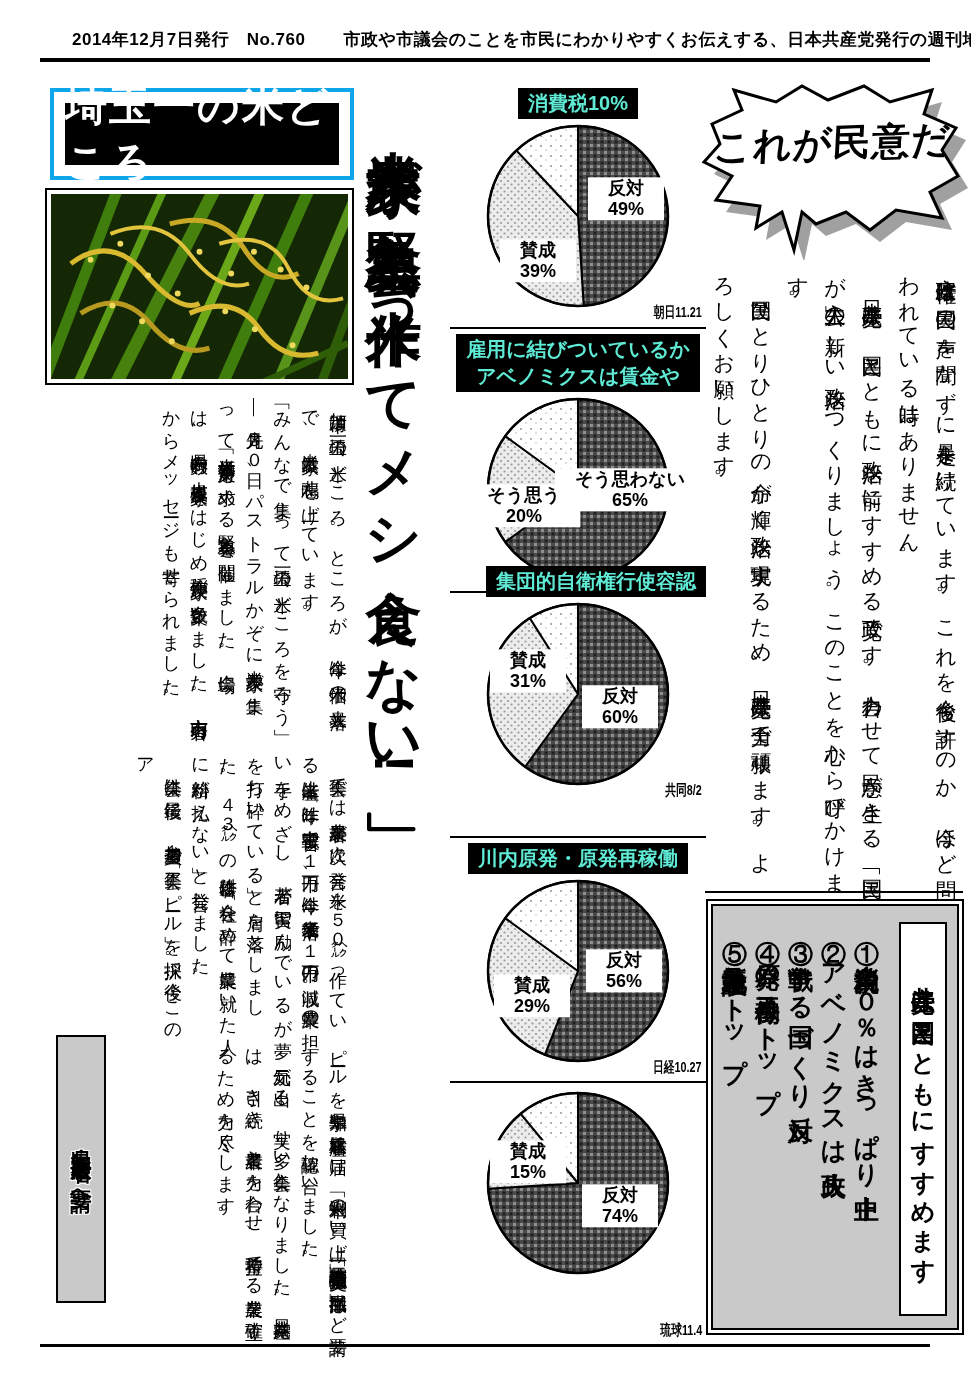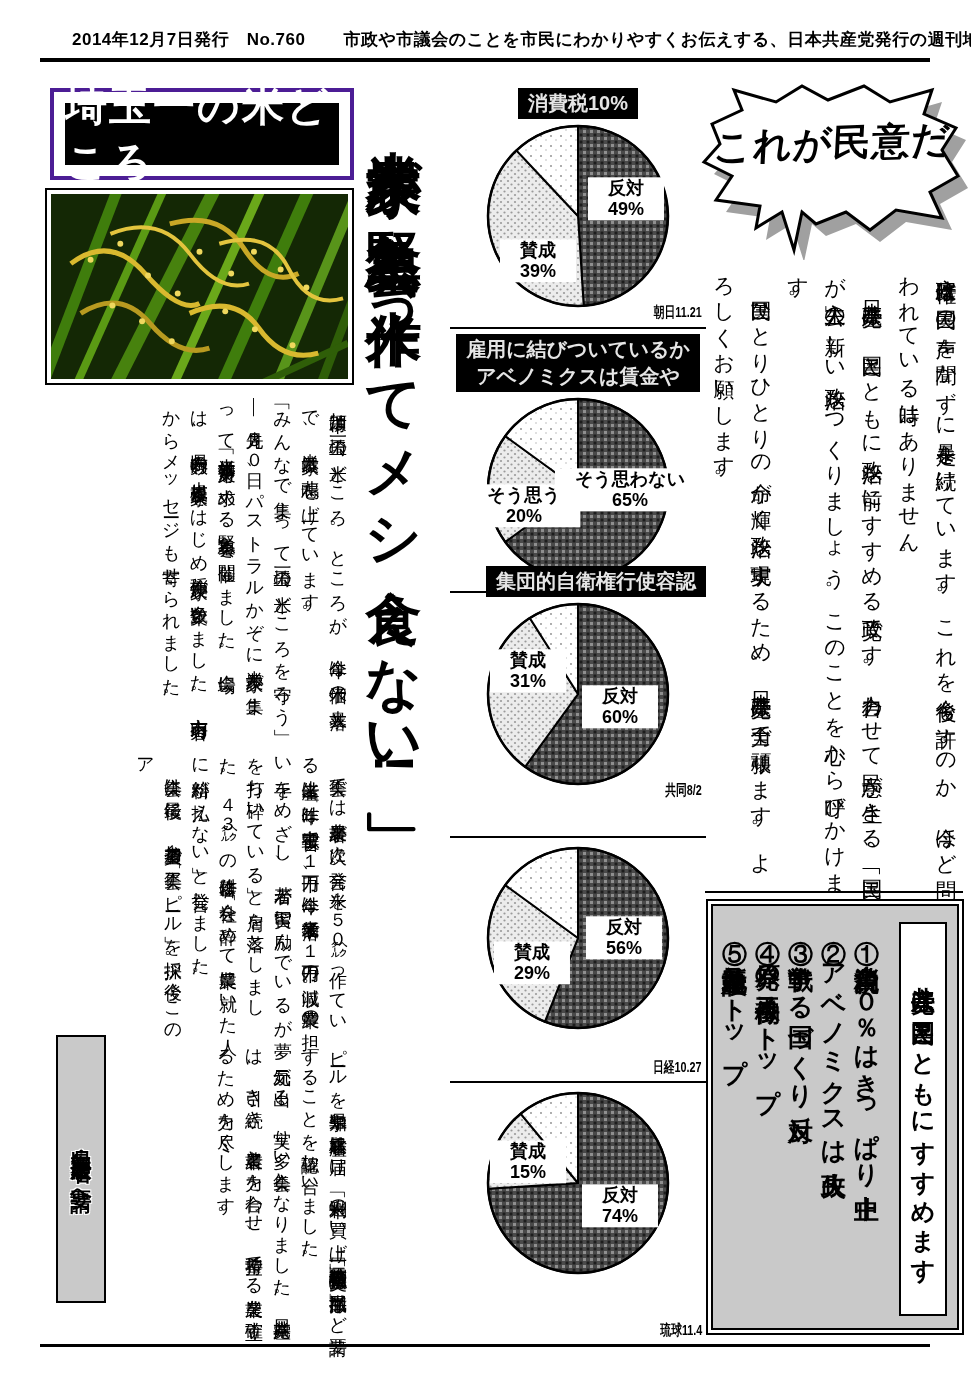--- a/index.html
+++ b/index.html
@@ -15,21 +15,21 @@
     font-family:"Liberation Sans", sans-serif; font-weight:bold;
     font-size:17px; white-space:nowrap; letter-spacing:.5px;
   }
   .masthead .tagline { margin-left:38px; }
   .top-rule { position:absolute; top:58px; left:40px; width:890px; height:4px; background:#000; }
   .footer-rule { position:absolute; top:1344px; left:40px; width:890px; height:3px; background:#000; }
 
   
   .lead-box {
     position:absolute; top:88px; left:50px; width:304px; height:92px;
-    border:4px solid #4c1d95; background:#fff; padding:11px;
+    border:4px solid #0ea5e9; background:#fff; padding:11px;
   }
   .lead-inner {
     width:100%; height:100%; background:#000; color:#fff;
     display:flex; align-items:center; justify-content:center;
     font-size:42px; font-weight:bold; letter-spacing:2px;
     font-family:"Liberation Serif", serif;
   }
   .photo-frame {
     position:absolute; top:188px; left:45px; width:309px; height:197px;
     border:2px solid #000; background:#fff; padding:4px;
@@ -60,21 +60,21 @@
     background:#c9c9c9; border:2px solid #000;
     writing-mode:vertical-rl; font-family:"Liberation Sans", sans-serif;
     font-size:21px; font-weight:bold; letter-spacing:2px;
     display:flex; align-items:center; justify-content:center;
     text-shadow:-1px -1px 0 #fff,1px -1px 0 #fff,-1px 1px 0 #fff,1px 1px 0 #fff;
   }
 
   
   .chart-block { position:absolute; left:450px; width:256px; text-align:center; }
   .chart-title {
-    display:inline-block; background:#000; color:#e5e5e5;
+    display:inline-block; background:#000; color:#5eead4;
     font-family:"Liberation Sans", sans-serif; font-weight:bold;
     font-size:20px; line-height:1.35; padding:2px 10px; margin-top:2px;
   }
   .pie-wrap { position:relative; width:200px; height:186px; margin:4px auto 0; }
   .pie-label {
     position:absolute; transform:translate(-50%,-50%);
     background:#fff; font-family:"Liberation Sans", sans-serif;
     font-weight:bold; font-size:18px; line-height:1.15; padding:1px 20px;
     white-space:nowrap;
   }
@@ -261,21 +261,21 @@
       <circle cx="3" cy="3" r="0.9" fill="#888"></circle>
       <circle cx="8" cy="7" r="0.7" fill="#aaa"></circle>
     </pattern>
   </defs>
             <path d="M100,93 L100.0,3.0 A90,90 0 1 1 47.1,165.8 Z" fill="url(#pd2)" stroke="#000" stroke-width="2" stroke-linejoin="round"></path>
             <path d="M100,93 L47.1,165.8 A90,90 0 0 1 51.8,17.0 Z" fill="url(#pl2)" stroke="#000" stroke-width="2" stroke-linejoin="round"></path>
             <path d="M100,93 L51.8,17.0 A90,90 0 0 1 100.0,3.0 Z" fill="url(#pw2)" stroke="#000" stroke-width="2" stroke-linejoin="round"></path>
             <circle cx="100" cy="93" r="90" fill="none" stroke="#000" stroke-width="2.5"></circle>
           </svg><div class="pie-label" style="left:142px;top:106px">反対<br>60%</div><div class="pie-label" style="left:50px;top:70px">賛成<br>31%</div></div><div class="chart-source">共同8/2</div></div>
       <div class="chart-sep" style="top: 591px;"></div>
-      <div class="chart-block" style="top: 841px; height: 238px;"><div class="pie-wrap"><svg viewBox="0 0 200 186" width="200" height="186">
+      <div class="chart-block" style="top: 841px; height: 238px;"><div class="chart-title"><div>川内原発・原発再稼働</div></div><div class="pie-wrap"><svg viewBox="0 0 200 186" width="200" height="186">
             <defs>
     <pattern id="pd3" width="7" height="7" patternUnits="userSpaceOnUse">
       <rect width="7" height="7" fill="#4a4a4a"></rect>
       <rect width="3" height="3" fill="#8f8f8f"></rect>
       <rect x="3.5" y="3.5" width="3" height="3" fill="#1d1d1d"></rect>
     </pattern>
     <pattern id="pl3" width="7" height="7" patternUnits="userSpaceOnUse">
       <rect width="7" height="7" fill="#ececec"></rect>
       <circle cx="2" cy="2" r="1.1" fill="#9a9a9a"></circle>
       <circle cx="5.5" cy="5.5" r="1.1" fill="#9a9a9a"></circle>

